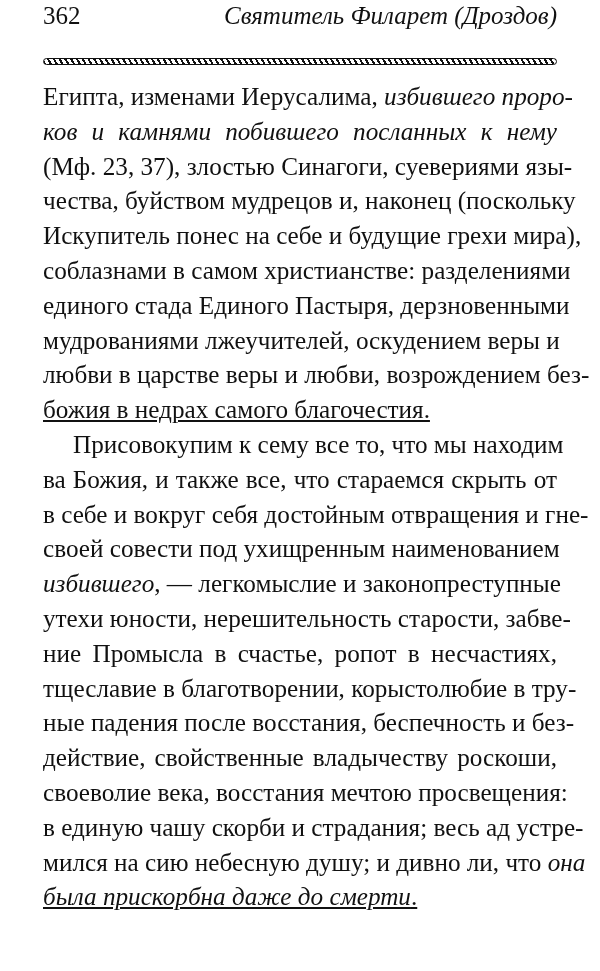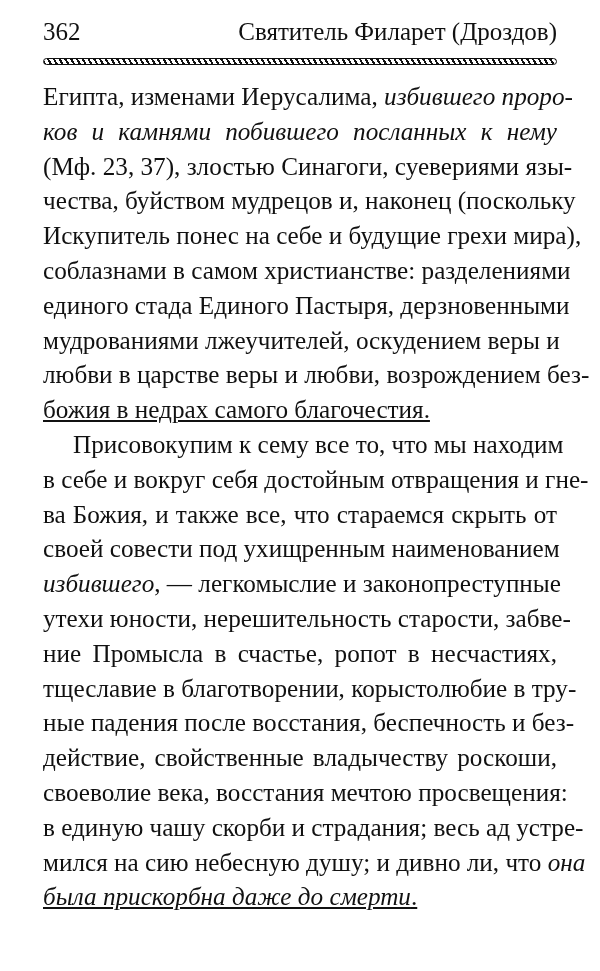--- a/index.html
+++ b/index.html
@@ -1,21 +1,21 @@
 <!DOCTYPE html>
 <html><head>
 <meta charset="utf-8">
 <style>
   html, body { margin: 0; padding: 0; background: #ffffff; }
   body { width: 600px; height: 971px; position: relative; overflow: hidden; color: #111; }
   .page { position: absolute; left: 43px; top: 0; width: 514px; }
-  .running-head { position: absolute; top: 18px; left: 0; width: 514px; height: 30px;
+  .running-head { position: absolute; top: 2px; left: 0; width: 514px; height: 30px;
     font-family: "Liberation Serif", serif; font-size: 25px; }
   .page-number { position: absolute; left: 0; top: 0; }
-  .running-title { position: absolute; right: 0; top: 0; }
+  .running-title { position: absolute; right: 0; top: 0; font-style: italic; }
   .rule { position: absolute; top: 58px; left: 0; width: 514px; height: 7px;
     border-radius: 4px; border: 1px solid #111; box-sizing: border-box;
     background: repeating-linear-gradient(60deg, #111 0 2px, #fff 2px 5px); }
   .body-text { position: absolute; top: 80px; left: 0; width: 514px;
     font-family: "Liberation Serif", serif; font-size: 25.2px; line-height: 34.8px; }
   .line { display: block; white-space: nowrap; text-align: justify; text-align-last: justify; height: 34.8px; }
   .line.last { text-align-last: left; text-decoration: underline; }
   .indent { padding-left: 30px; }
   .it { font-style: italic; }
 </style>
@@ -36,22 +36,22 @@
         <span class="line"><span>чества, буйством мудрецов и, наконец (поскольку</span></span>
         <span class="line"><span>Искупитель понес на себе и будущие грехи мира),</span></span>
         <span class="line"><span>соблазнами в самом христианстве: разделениями</span></span>
         <span class="line"><span>единого стада Единого Пастыря, дерзновенными</span></span>
         <span class="line"><span>мудрованиями лжеучителей, оскудением веры и</span></span>
         <span class="line"><span>любви в царстве веры и любви, возрождением без-</span></span>
         <span class="line last"><span>божия в недрах самого благочестия.</span></span>
       </div>
       <div>
         <span class="line indent"><span>Присовокупим к сему все то, что мы находим</span></span>
+        <span class="line"><span>ва Божия, и также все, что стараемся скрыть от</span></span>
         <span class="line"><span>в себе и вокруг себя достойным отвращения и гне-</span></span>
-        <span class="line"><span>ва Божия, и также все, что стараемся скрыть от</span></span>
         <span class="line"><span>своей совести под ухищренным наименованием</span></span>
         <span class="line"><span class="it">избившего</span><span>, — легкомыслие и законопреступные</span></span>
         <span class="line"><span>утехи юности, нерешительность старости, забве-</span></span>
         <span class="line"><span>ние Промысла в счастье, ропот в несчастиях,</span></span>
         <span class="line"><span>тщеславие в благотворении, корыстолюбие в тру-</span></span>
         <span class="line"><span>ные падения после восстания, беспечность и без-</span></span>
         <span class="line"><span>действие, свойственные владычеству роскоши,</span></span>
         <span class="line"><span>своеволие века, восстания мечтою просвещения:</span></span>
         <span class="line"><span>в единую чашу скорби и страдания; весь ад устре-</span></span>
         <span class="line"><span>мился на сию небесную душу; и дивно ли, что </span><span class="it">она</span></span>

